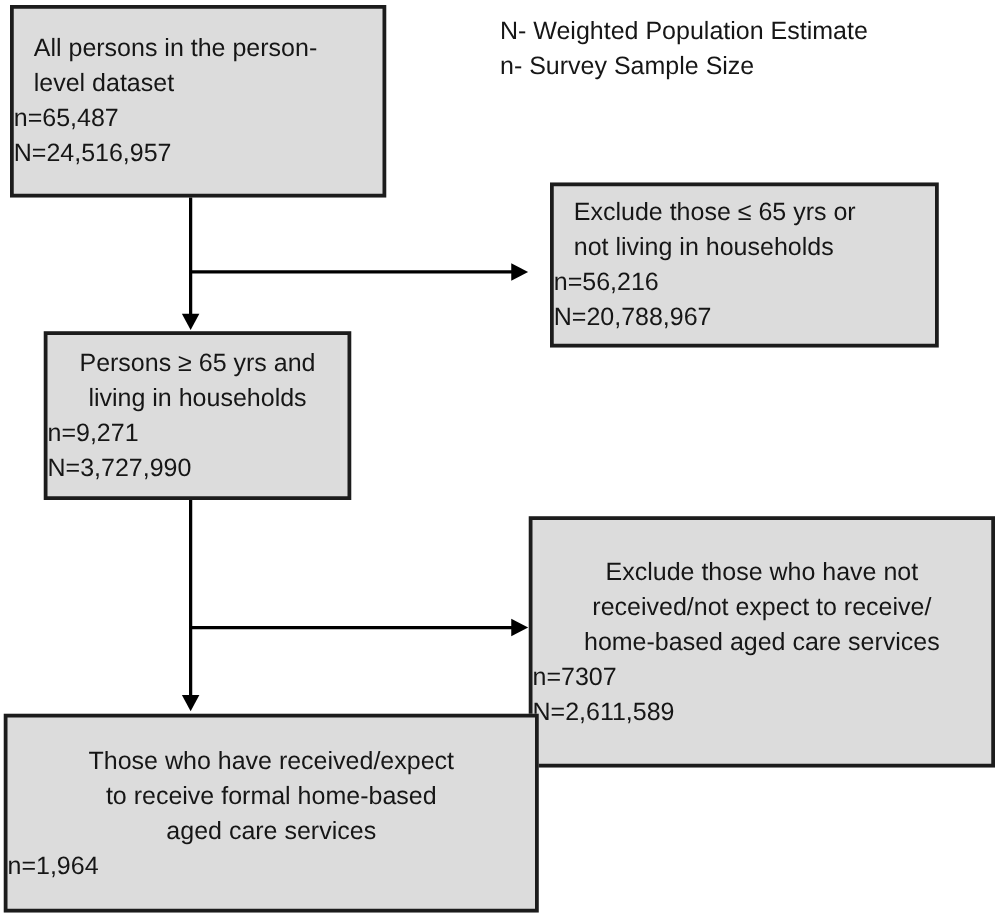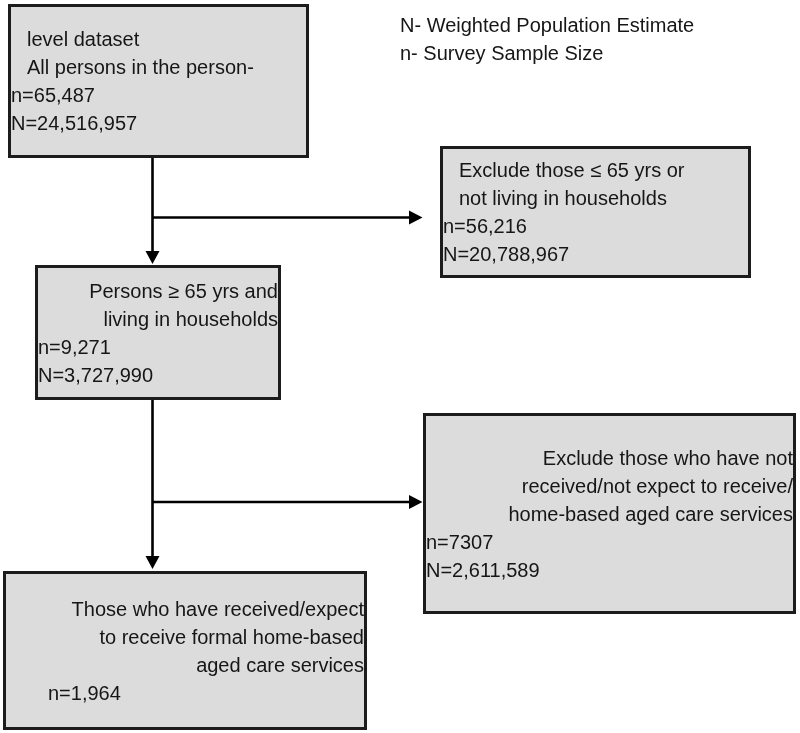--- a/index.html
+++ b/index.html
@@ -36,21 +36,21 @@
     box-sizing: border-box;
     background: var(--node-fill, #dcdcdc);
     border: 3px solid var(--node-border, #1c1c1c);
     display: flex;
     flex-direction: column;
     justify-content: center;
     font-size: 20px;
     line-height: 28px;
     color: #161616;
   }
-  .node .prose-line { text-align: right; }
+  .node .prose-line { text-align: center; }
   .node.align-left .prose-line {
     text-align: left;
     padding-left: 16px;
   }
   .node .num-line { text-align: left; }
   .legend {
     position: absolute;
     left: 400px;
     top: 11px;
     font-size: 20px;
@@ -77,22 +77,22 @@
       <line x1="152.5" y1="399" x2="152.5" y2="559"></line>
       <polygon points="145.5,556 159.5,556 152.5,569"></polygon>
     </g>
     <g>
       <line x1="152.5" y1="502" x2="412" y2="502"></line>
       <polygon points="409,495 409,509 422.5,502"></polygon>
     </g>
   </svg>
 
   <div class="node align-left" style="left:8px; top:4px; width:301px; height:154px;">
+    <div class="prose-line">All persons in the person-</div>
     <div class="prose-line">level dataset</div>
-    <div class="prose-line">All persons in the person-</div>
     <div class="num-line">n=65,487</div>
     <div class="num-line">N=24,516,957</div>
   </div>
 
   <div class="node align-left" style="left:440px; top:146px; width:311px; height:132px;">
     <div class="prose-line">Exclude those ≤ 65 yrs or</div>
     <div class="prose-line">not living in households</div>
     <div class="num-line">n=56,216</div>
     <div class="num-line">N=20,788,967</div>
   </div>
@@ -105,21 +105,21 @@
   </div>
 
   <div class="node" style="left:423px; top:413px; width:373px; height:201px;">
     <div class="prose-line">Exclude those who have not</div>
     <div class="prose-line">received/not expect to receive/</div>
     <div class="prose-line">home-based aged care services</div>
     <div class="num-line">n=7307</div>
     <div class="num-line">N=2,611,589</div>
   </div>
 
-  <div class="node" style="left:3px; top:571px; width:364px; height:159px;padding-left:42px;">
+  <div class="node" style="left:3px; top:571px; width:428px; height:159px;">
     <div class="prose-line">Those who have received/expect</div>
     <div class="prose-line">to receive formal home-based</div>
     <div class="prose-line">aged care services</div>
     <div class="num-line">n=1,964</div>
   </div>
 
   <div class="legend">
     <div>N- Weighted Population Estimate</div>
     <div>n- Survey Sample Size</div>
   </div>

